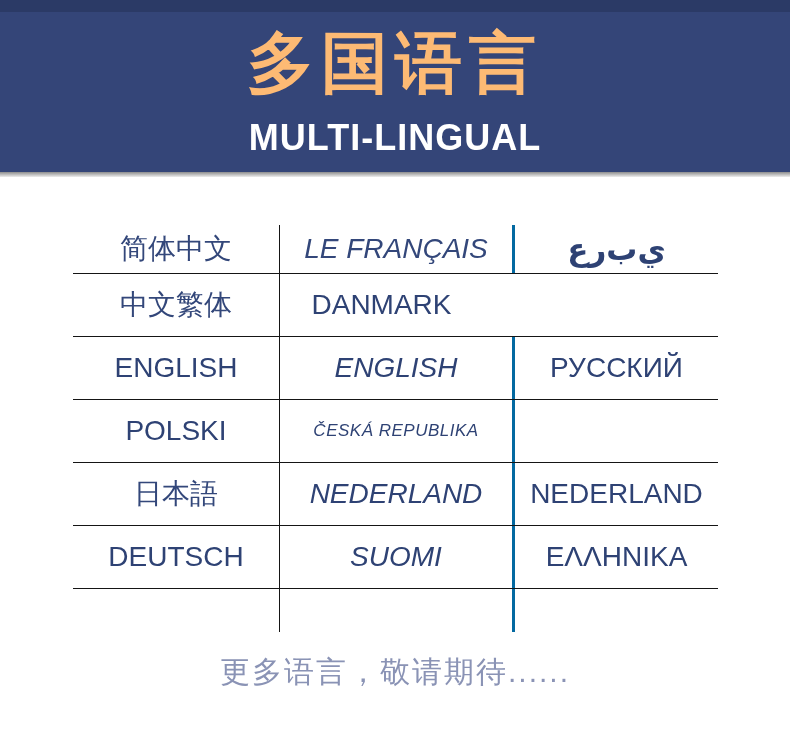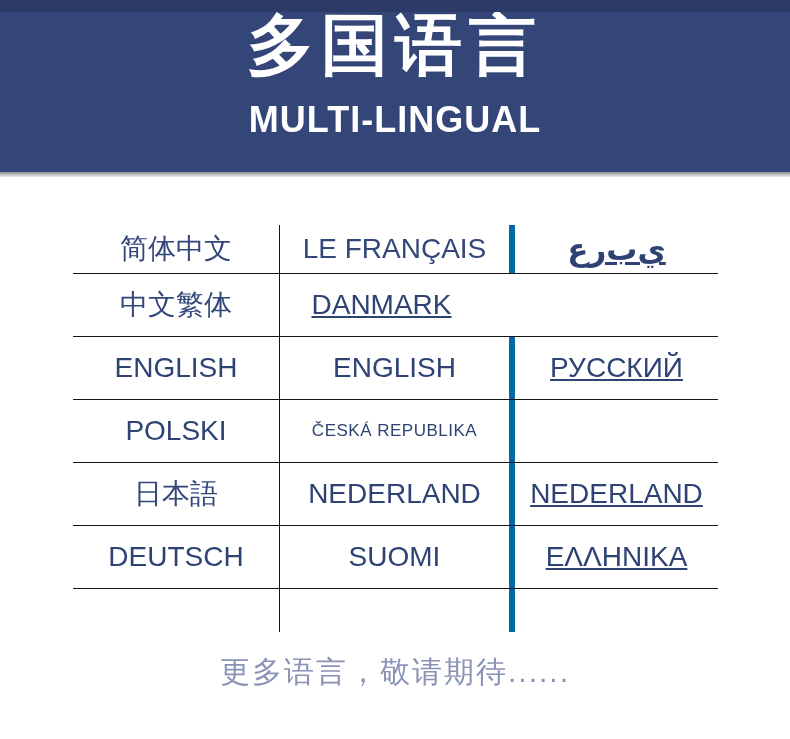--- a/index.html
+++ b/index.html
@@ -24,25 +24,25 @@
     overflow: hidden;
   }
   .banner-strip {
     position: absolute;
     top: 0; left: 0;
     width: 790px; height: 12px;
     background: #2b3a66;
   }
   .banner-title {
     margin: 0;
-    padding-top: 6px;
+    padding-top: 24px;
     font-size: 67px;
     line-height: 78px;
     font-weight: bold;
-    color: #ffffff;
+    color: #fdba74;
     letter-spacing: 7px;
   }
   .banner-subtitle {
     margin: 16px;
     font-size: 36px;
     line-height: 40px;
     font-weight: bold;
     color: #ffffff;
     letter-spacing: 1px;
   }
@@ -71,22 +71,22 @@
     display: flex;
     align-items: center;
     justify-content: center;
     height: 100%;
     box-sizing: border-box;
     font-size: 28px;
     white-space: nowrap;
     overflow: visible;
   }
   .c0 { width: 207px; border-right: 1px solid #151515; }
-  .c1 { width: 235px; border-right: 6px solid #0369a1; }
-  .c2 { width: 203px; text-decoration: underline; }
+  .c1 { width: 235px; border-right: 3px solid #0369a1; font-style: italic; }
+  .c2 { width: 203px; }
   .thin { font-weight: normal; color: #33477a; }
   .czech { font-size: 17px; letter-spacing: 0.5px; }
   .arabic {
     direction: ltr;
     unicode-bidi: bidi-override;
     font-size: 31px;
     font-weight: bold;
     font-family: "DejaVu Sans", "Liberation Sans", sans-serif;
   }
 

